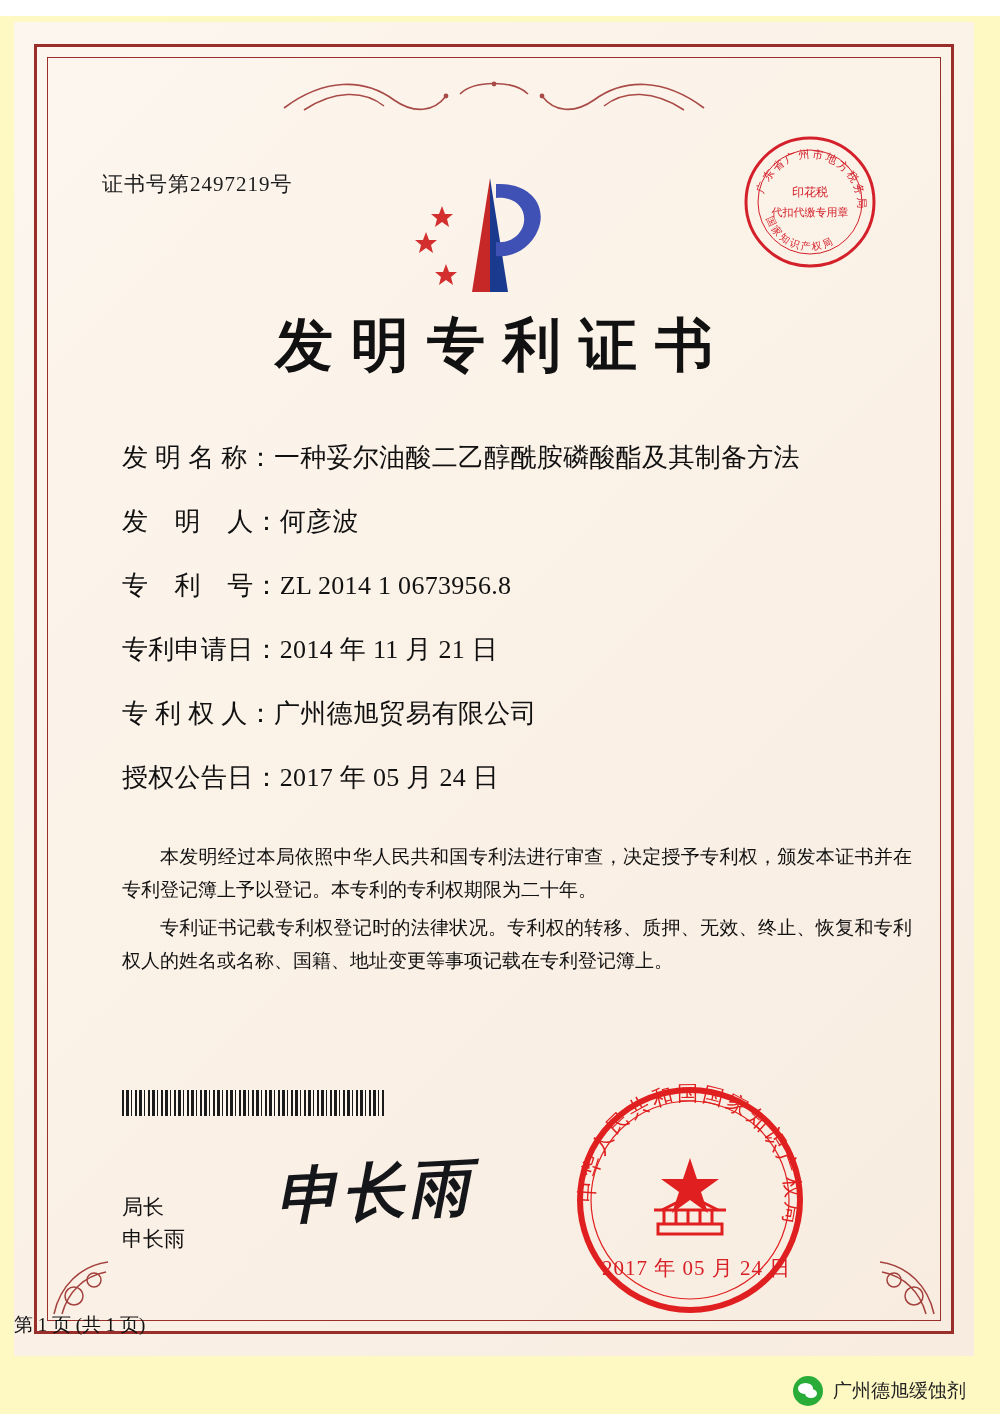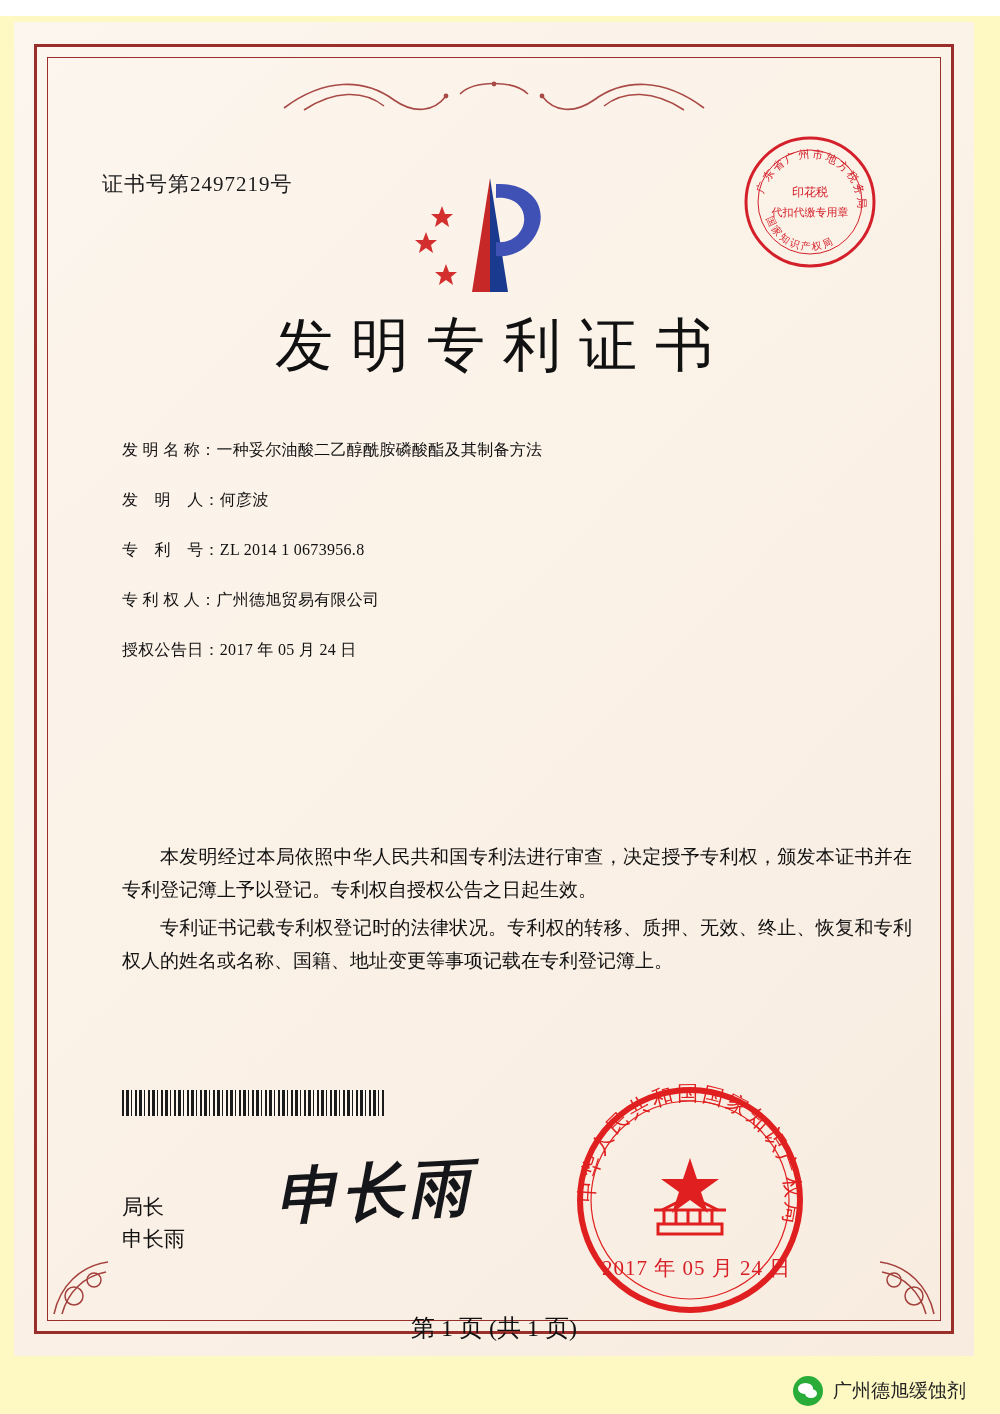--- a/index.html
+++ b/index.html
@@ -87,36 +87,36 @@
     top: 112px;
     width: 136px;
     height: 136px;
   }
   .title {
     position: absolute;
     left: 0; right: 0;
     top: 285px;
     text-align: center;
     font-size: 58px;
-    font-weight: normal;
+    font-weight: bold;
     letter-spacing: 18px;
     text-indent: 18px;
     color: #111;
     font-family: "DejaVu Sans", sans-serif;
   }
 
   
   .fields {
     position: absolute;
     left: 108px;
     top: 418px;
     width: 790px;
   }
   .field {
-    font-size: 16px;
+    font-size: 26px;
     color: #111;
     margin-bottom: 29px;
     white-space: nowrap;
     letter-spacing: .3px;
   }
   .field .lbl {
     display: inline-block;
     color: #111;
   }
   .field .val {
@@ -196,22 +196,21 @@
     color: #d81f26;
     letter-spacing: 1px;
     white-space: nowrap;
   }
 
   
   .page-no {
     position: absolute;
     left: 0; right: 0;
     top: 1290px;
-    text-align: center;
-    font-size: 24px;
+    font-size: 19px;
     color: #111;
   }
 
   
   .account {
     position: absolute;
     right: 34px;
     bottom: 24px;
     display: flex;
     align-items: center;
@@ -320,29 +319,32 @@
       <div class="field">
         <span class="lbl">发 明 名 称：</span><span class="val">一种妥尔油酸二乙醇酰胺磷酸酯及其制备方法</span>
       </div>
       <div class="field">
         <span class="lbl">发　明　人：</span><span class="val">何彦波</span>
       </div>
       <div class="field">
         <span class="lbl">专　利　号：</span><span class="val">ZL 2014 1 0673956.8</span>
       </div>
       <div class="field">
+        <span class="lbl">专利申请日：</span><span class="val">2014 年 11 月 21 日</span>
+      </div>
+      <div class="field">
         <span class="lbl">专 利 权 人：</span><span class="val">广州德旭贸易有限公司</span>
       </div>
       <div class="field">
         <span class="lbl">授权公告日：</span><span class="val">2017 年 05 月 24 日</span>
       </div>
     </div>
 
     <div class="body-text">
-      <p>本发明经过本局依照中华人民共和国专利法进行审查，决定授予专利权，颁发本证书并在专利登记簿上予以登记。专利权自授权公告之日起生效。</p>
+      <p>本发明经过本局依照中华人民共和国专利法进行审查，决定授予专利权，颁发本证书并在专利登记簿上予以登记。本专利的专利权期限为二十年。</p>
       <p>专利证书记载专利权登记时的法律状况。专利权的转移、质押、无效、终止、恢复和专利权人的姓名或名称、国籍、地址变更等事项记载在专利登记簿上。</p>
     </div>
 
     <div class="barcode"></div>
 
     <div class="sig-block">
       <div>局长</div>
       <div>申长雨</div>
     </div>
     <div class="sig-hand">申长雨</div>

